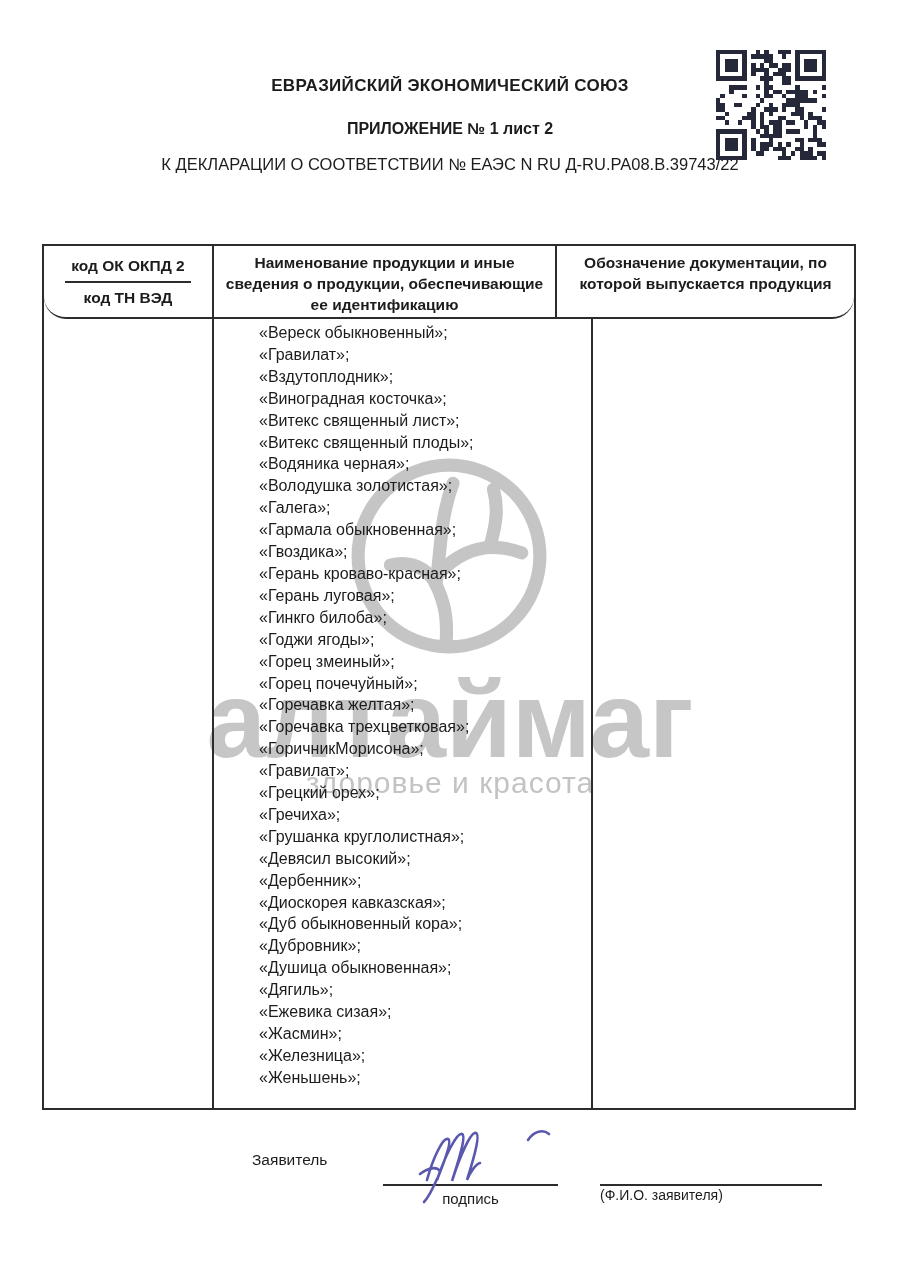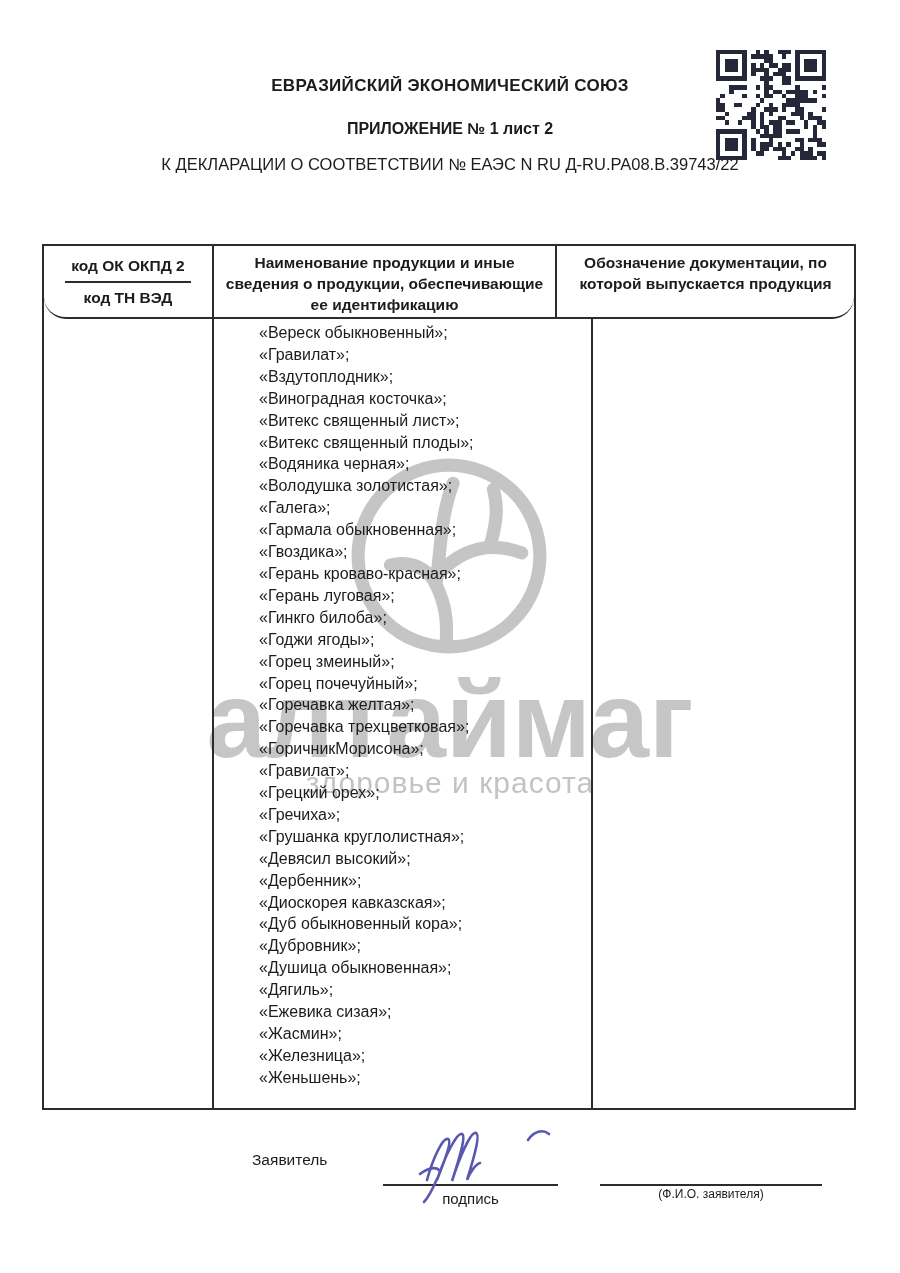--- a/index.html
+++ b/index.html
@@ -43,21 +43,21 @@
   .items{padding:3px 6px 0 9px;font-size:16px;line-height:21.9px;text-align:left;}
 
   
   .f-label{position:absolute;left:252px;top:1151px;font-size:15.5px;}
   .sig-svg{position:absolute;left:406px;top:1122px;width:160px;height:86px;z-index:4;}
   .sig-line{position:absolute;left:383px;top:1184px;width:175px;border-top:2px solid #2c2c2c;}
   .sig-caption{position:absolute;left:383px;top:1190px;width:175px;text-align:center;font-size:15px;}
   .name-block{position:absolute;left:605px;top:1144px;width:212px;text-align:center;
               font-size:15.5px;line-height:20px;}
   .name-line{position:absolute;left:600px;top:1184px;width:222px;border-top:2px solid #2c2c2c;}
-  .name-caption{position:absolute;left:600px;top:1187px;width:222px;text-align:center;font-size:12px;}
+  .name-caption{position:absolute;left:600px;top:1187px;width:222px;font-size:14px;}
 </style>
 </head>
 <body>
 
 <div class="page">
 
   <div class="h-line h-line1">ЕВРАЗИЙСКИЙ ЭКОНОМИЧЕСКИЙ СОЮЗ</div>
   <div class="h-line h-line2">ПРИЛОЖЕНИЕ № 1 лист 2</div>
   <div class="h-line h-line3">
     <span class="lbl">К ДЕКЛАРАЦИИ О СООТВЕТСТВИИ №</span>

